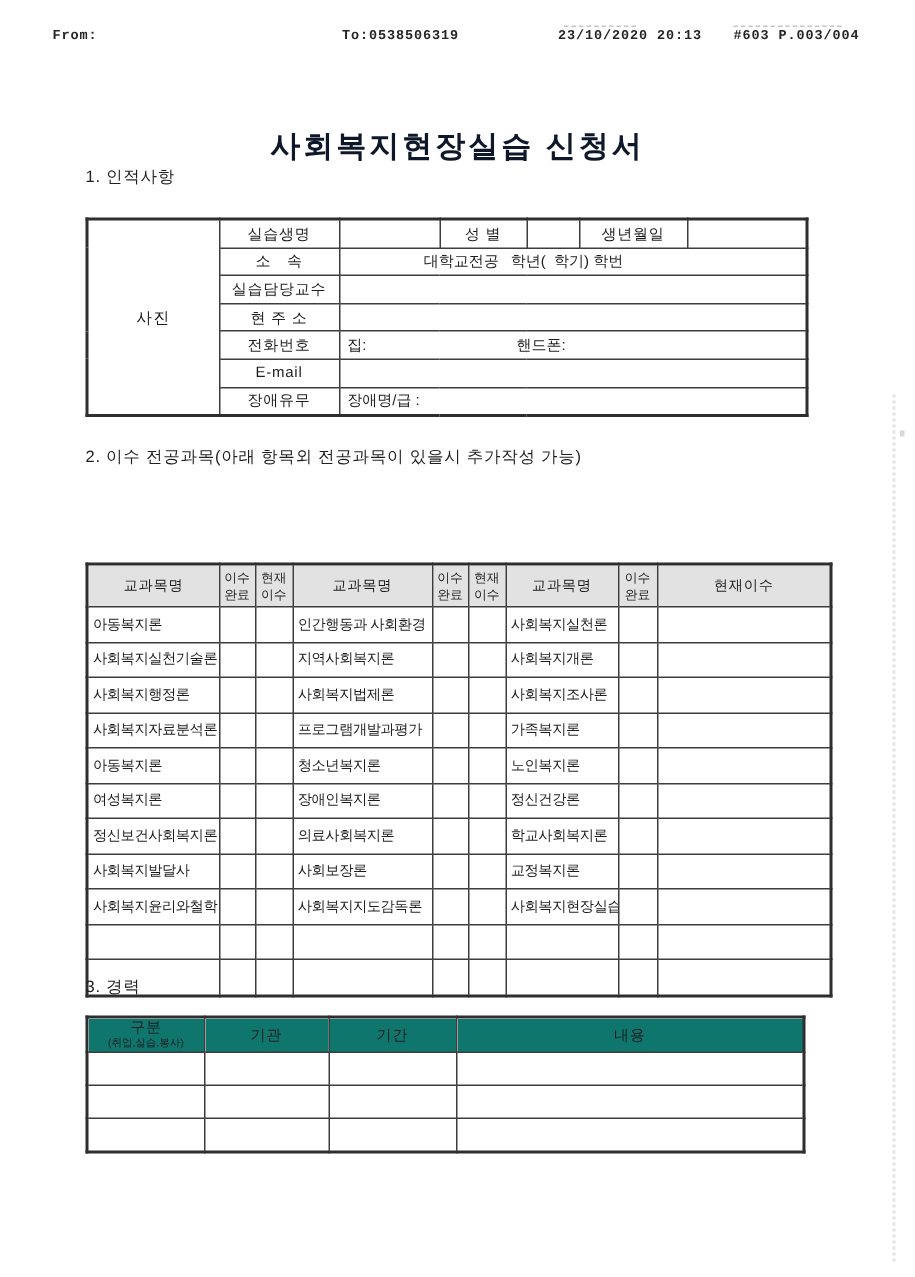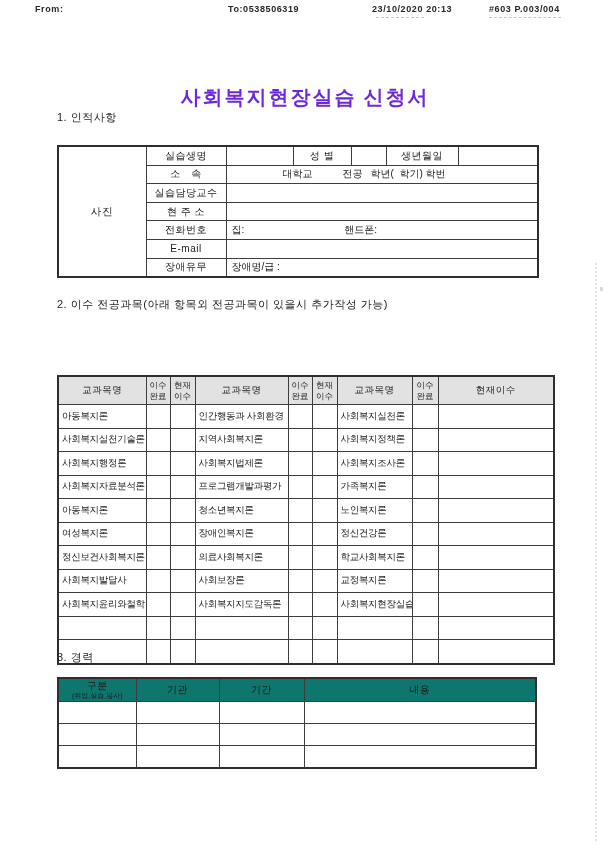--- a/index.html
+++ b/index.html
@@ -1,56 +1,56 @@
 <!DOCTYPE html>
 <html><head>
 <meta charset="utf-8">
 <style>
   html,body{margin:0;padding:0;background:#ffffff;}
   .page{
     position:relative;width:610px;height:851px;background:#ffffff;overflow:hidden;
     font-family:"Liberation Sans","DejaVu Sans",sans-serif;color:#1c1c1c;
   }
   
-  .fax{position:absolute;top:4px;left:0;width:100%;height:14px;
-       font-family:Liberation Sans, sans-serif;
+  .fax{position:absolute;top:19px;left:0;width:100%;height:14px;
+       font-family:Liberation Mono, monospace;
        font-size:9px;font-weight:bold;letter-spacing:.6px;color:#262626;}
   .fax span{position:absolute;top:0;white-space:nowrap;}
   .fax .f-from{left:35px;}
   .fax .f-to{left:228px;}
   .fax .f-dt{left:372px;}
   .fax .f-pg{left:489px;}
   .scan-underline{position:absolute;border-bottom:1px dashed #c6c6c6;height:0;}
   .u1{top:17px;left:376px;width:48px;}
   .u2{top:17px;left:489px;width:72px;}
   .scan-vline{position:absolute;left:595px;top:263px;height:578px;border-left:2px dotted #e3e3e3;}
   .scan-dot{position:absolute;left:600px;top:287px;width:3px;height:4px;background:#d8d8d8;}
 
   
   .title{position:absolute;top:84px;left:0;width:100%;margin:0;text-align:center;
-         font-size:20px;font-weight:bold;letter-spacing:2px;color:#6d28d9;font-family:Liberation Serif, serif;}
+         font-size:20px;font-weight:bold;letter-spacing:2px;color:#0f172a;}
   .sec{position:absolute;left:57px;font-size:11px;letter-spacing:.5px;color:#1f1f1f;white-space:nowrap;}
   .sec1{top:110px;}
   .sec2{top:297px;}
   .sec3{top:650px;}
 
   
   table{border-collapse:collapse;table-layout:fixed;position:absolute;background:#fff;}
   td,th{border:1px solid #3d3d3d;padding:0;font-weight:normal;overflow:hidden;}
   .t1,.t2,.t3{border:2px solid #2e2e2e;}
 
   
   .t1{left:57px;top:145px;width:480px;}
   .t1 td{height:17.6px;font-size:10px;}
   .t1 .lbl{text-align:center;letter-spacing:.5px;white-space:nowrap;}
   .t1 .photo{text-align:center;font-size:10.5px;letter-spacing:1px;}
   .t1 .val{text-align:left;}
   .t1 .val span{white-space:pre;}
   .sp-univ{margin-left:56px;}
-  .sp-major{margin-left:30px;}
+  .sp-major{}
   .sp-year{margin-left:8px;}
   .sp-home{margin-left:5px;}
   .sp-mobile{margin-left:100px;}
   .sp-dis{margin-left:5px;margin-top:36px;}
 
   
   .t2{left:57px;top:333px;width:496px;margin-top:42px;}
   .t2 th{background:#e2e2e2;font-size:9.5px;height:27px;text-align:center;letter-spacing:.5px;}
   .t2 th.nar{font-size:8.5px;letter-spacing:0;}
   .t2 th.nar span{display:block;line-height:1.2;}
@@ -191,21 +191,21 @@
           <td class="cb"></td>
           <td class="cb"></td>
         </tr>
         <tr>
           <td class="cn">사회복지실천기술론</td>
           <td class="cb"></td>
           <td class="cb"></td>
           <td class="cn">지역사회복지론</td>
           <td class="cb"></td>
           <td class="cb"></td>
-          <td class="cn">사회복지정책론</td>
+          <td class="cn">사회복지개론</td>
           <td class="cb"></td>
           <td class="cb"></td>
         </tr>
         <tr>
           <td class="cn">사회복지행정론</td>
           <td class="cb"></td>
           <td class="cb"></td>
           <td class="cn">사회복지법제론</td>
           <td class="cb"></td>
           <td class="cb"></td>

